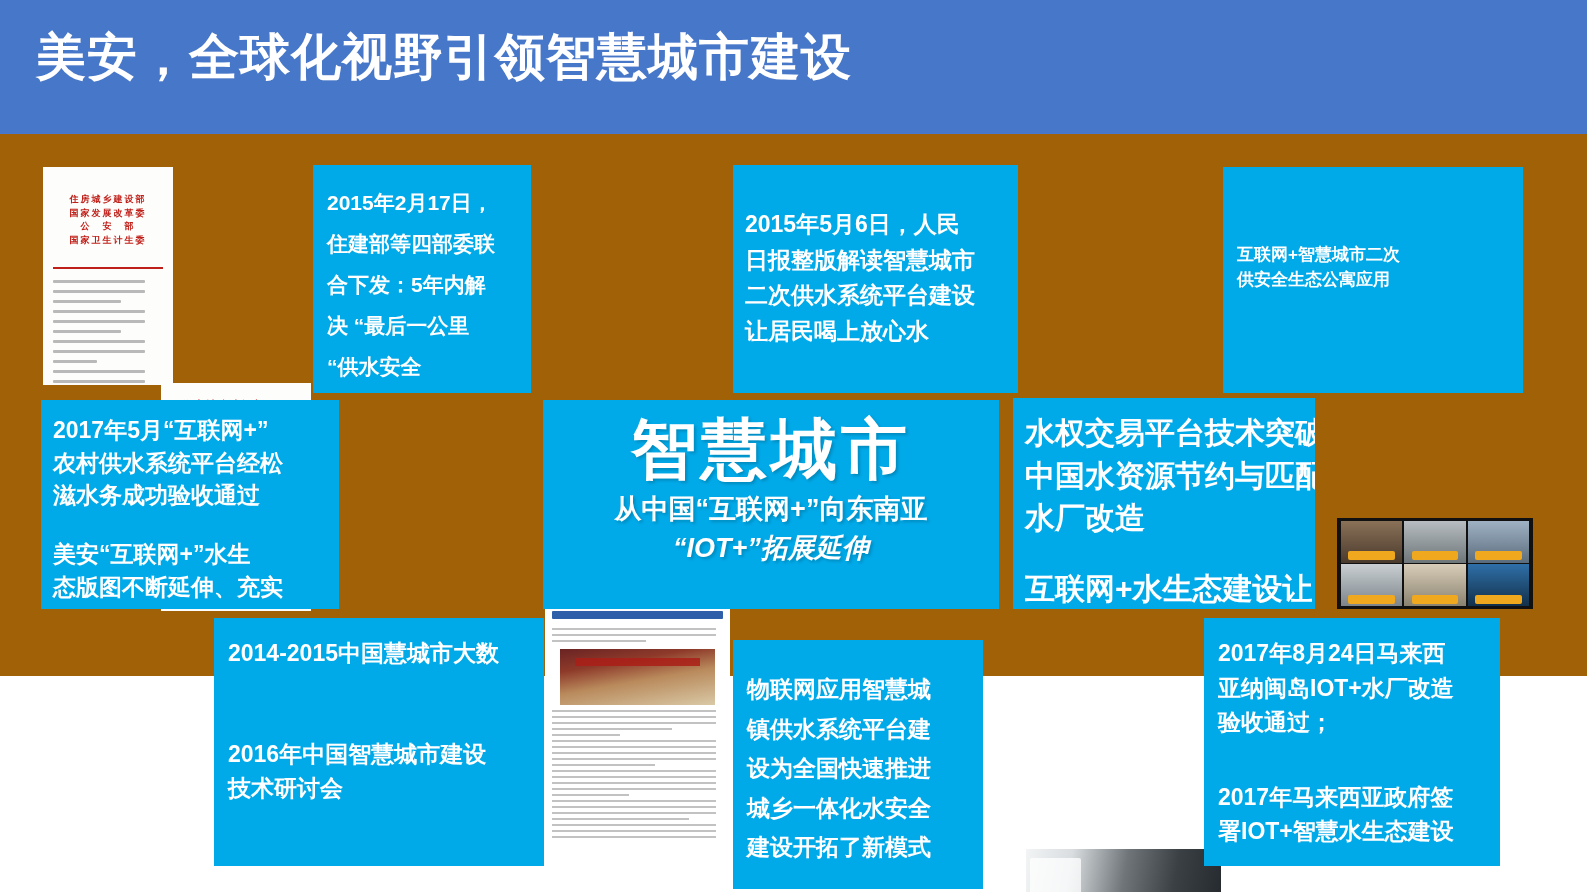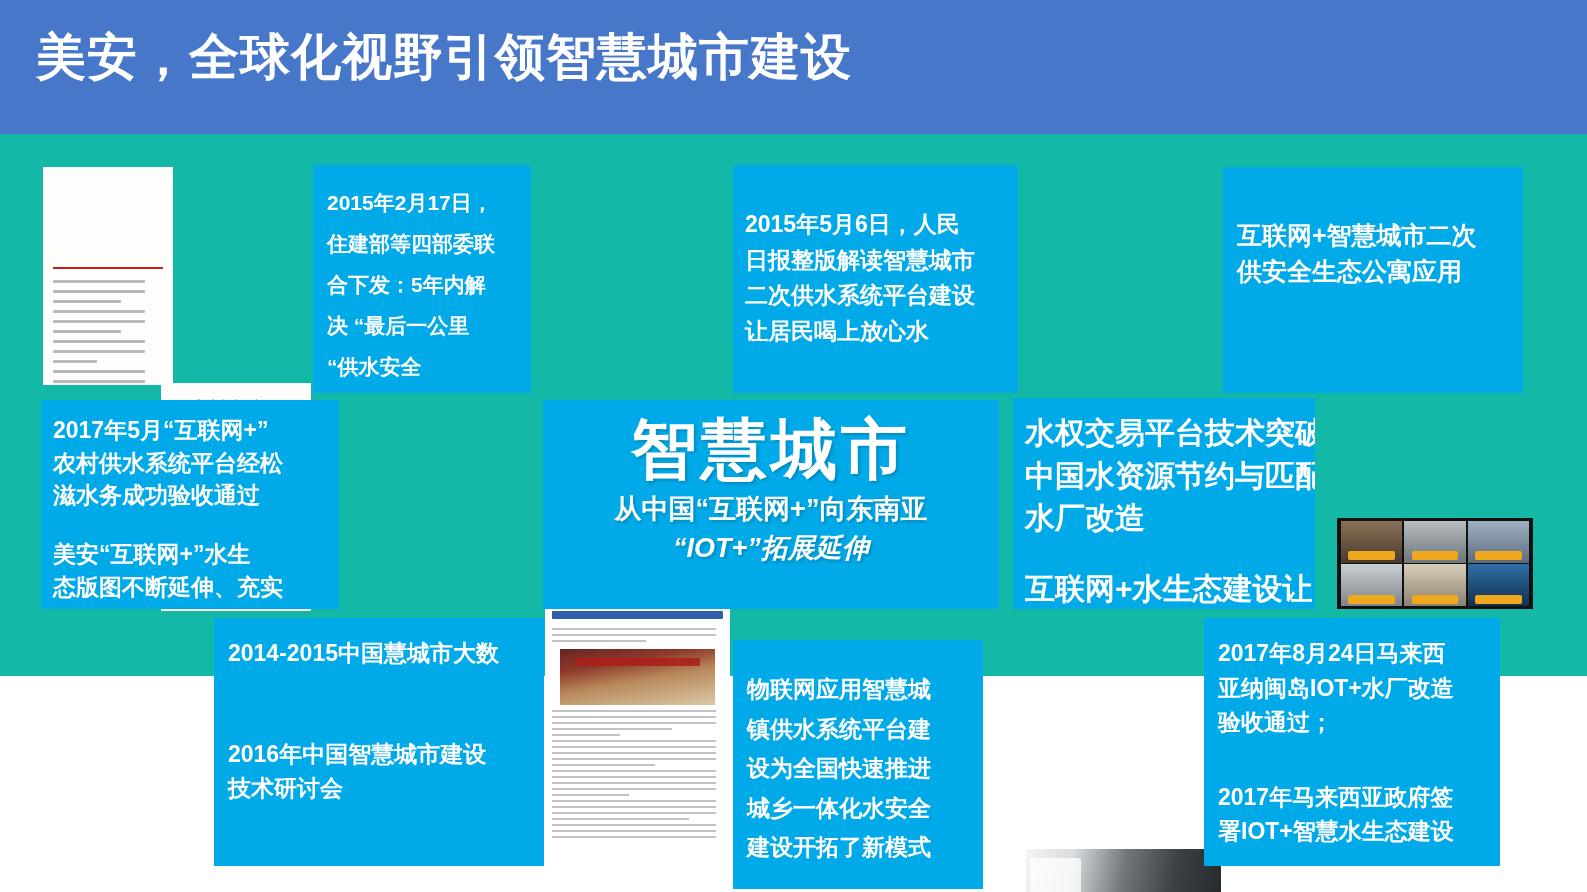--- a/index.html
+++ b/index.html
@@ -2,21 +2,21 @@
 <html><head>
 <meta charset="utf-8">
 <style>
   * { box-sizing: border-box; margin: 0; padding: 0; }
   html, body {
     width: 1587px; height: 892px;
     background: #ffffff;
     font-family: "Liberation Sans", "DejaVu Sans", sans-serif;
     overflow: hidden;
   }
-  .slide { position: relative; width: 1587px; height: 676px; background:#14b8a6; }
+  .slide { position: relative; width: 1587px; height: 676px; background:#a16207; }
 
   
   .header {
     position: absolute; left: 0; top: 0; width: 1587px; height: 134px;
     background: #4777c8;
   }
   .header-title {
     position: absolute; left: 36px; top: 26px;
     font-size: 50px; font-weight: 700; color: #ffffff;
     letter-spacing: 1px; line-height: 1.25; white-space: nowrap;
@@ -100,20 +100,23 @@
 </head>
 <body>
 
 <div class="slide">
 
   <div class="header">
     <div class="header-title">美安，全球化视野引领智慧城市建设</div>
   </div>
 
   <div class="photo doc" style="left:43px; top:167px; width:130px; height:218px;">
+    <div class="redtitle" style="font-size:9px;">
+      住房城乡建设部<br>国家发展改革委<br>公　安　部<br>国家卫生计生委
+    </div>
     <div class="redrule" style="top:46%;"></div>
     <div class="lines" style="top:52%;">
       <i class="m"></i>
         <i class="m"></i>
         <i class="s"></i>
         <i class="m"></i>
         <i class="m"></i>
       <i class="s"></i>
         <i class="m"></i>
         <i class="m"></i>
@@ -193,21 +196,21 @@
 
   <div class="panel" style="left:733px; top:165px; width:285px; height:228px; padding:42px 12px; font-size:23px; line-height:1.55;">
     <span class="ln">2015年5月6日，人民</span>
     <span class="ln">日报整版解读智慧城市</span>
     <span class="ln">二次供水系统平台建设</span>
     <span class="ln">让居民喝上放心水</span>
   </div>
 
   <div class="photo pipes" style="left:1026px; top:167px; width:195px; height:110px;"></div>
 
-  <div class="panel" style="left:1223px; top:167px; width:300px; height:226px; padding:50px 14px; font-size:25px; line-height:1.45;">
+  <div class="panel" style="left:1223px; top:167px; width:300px; height:226px; padding:76px 14px; font-size:17px; line-height:1.45;">
     <span class="ln">互联网+智慧城市二次</span>
     <span class="ln">供安全生态公寓应用</span>
   </div>
 
   <div class="panel" style="left:41px; top:400px; width:298px; height:209px; padding:14px 12px; font-size:23px; line-height:1.42;">
     <span class="ln">2017年5月“互联网+”</span>
     <span class="ln">农村供水系统平台经松</span>
     <span class="ln">滋水务成功验收通过</span>
     <span class="gap" style="height:26px;"></span>
     <span class="ln">美安“互联网+”水生</span>

